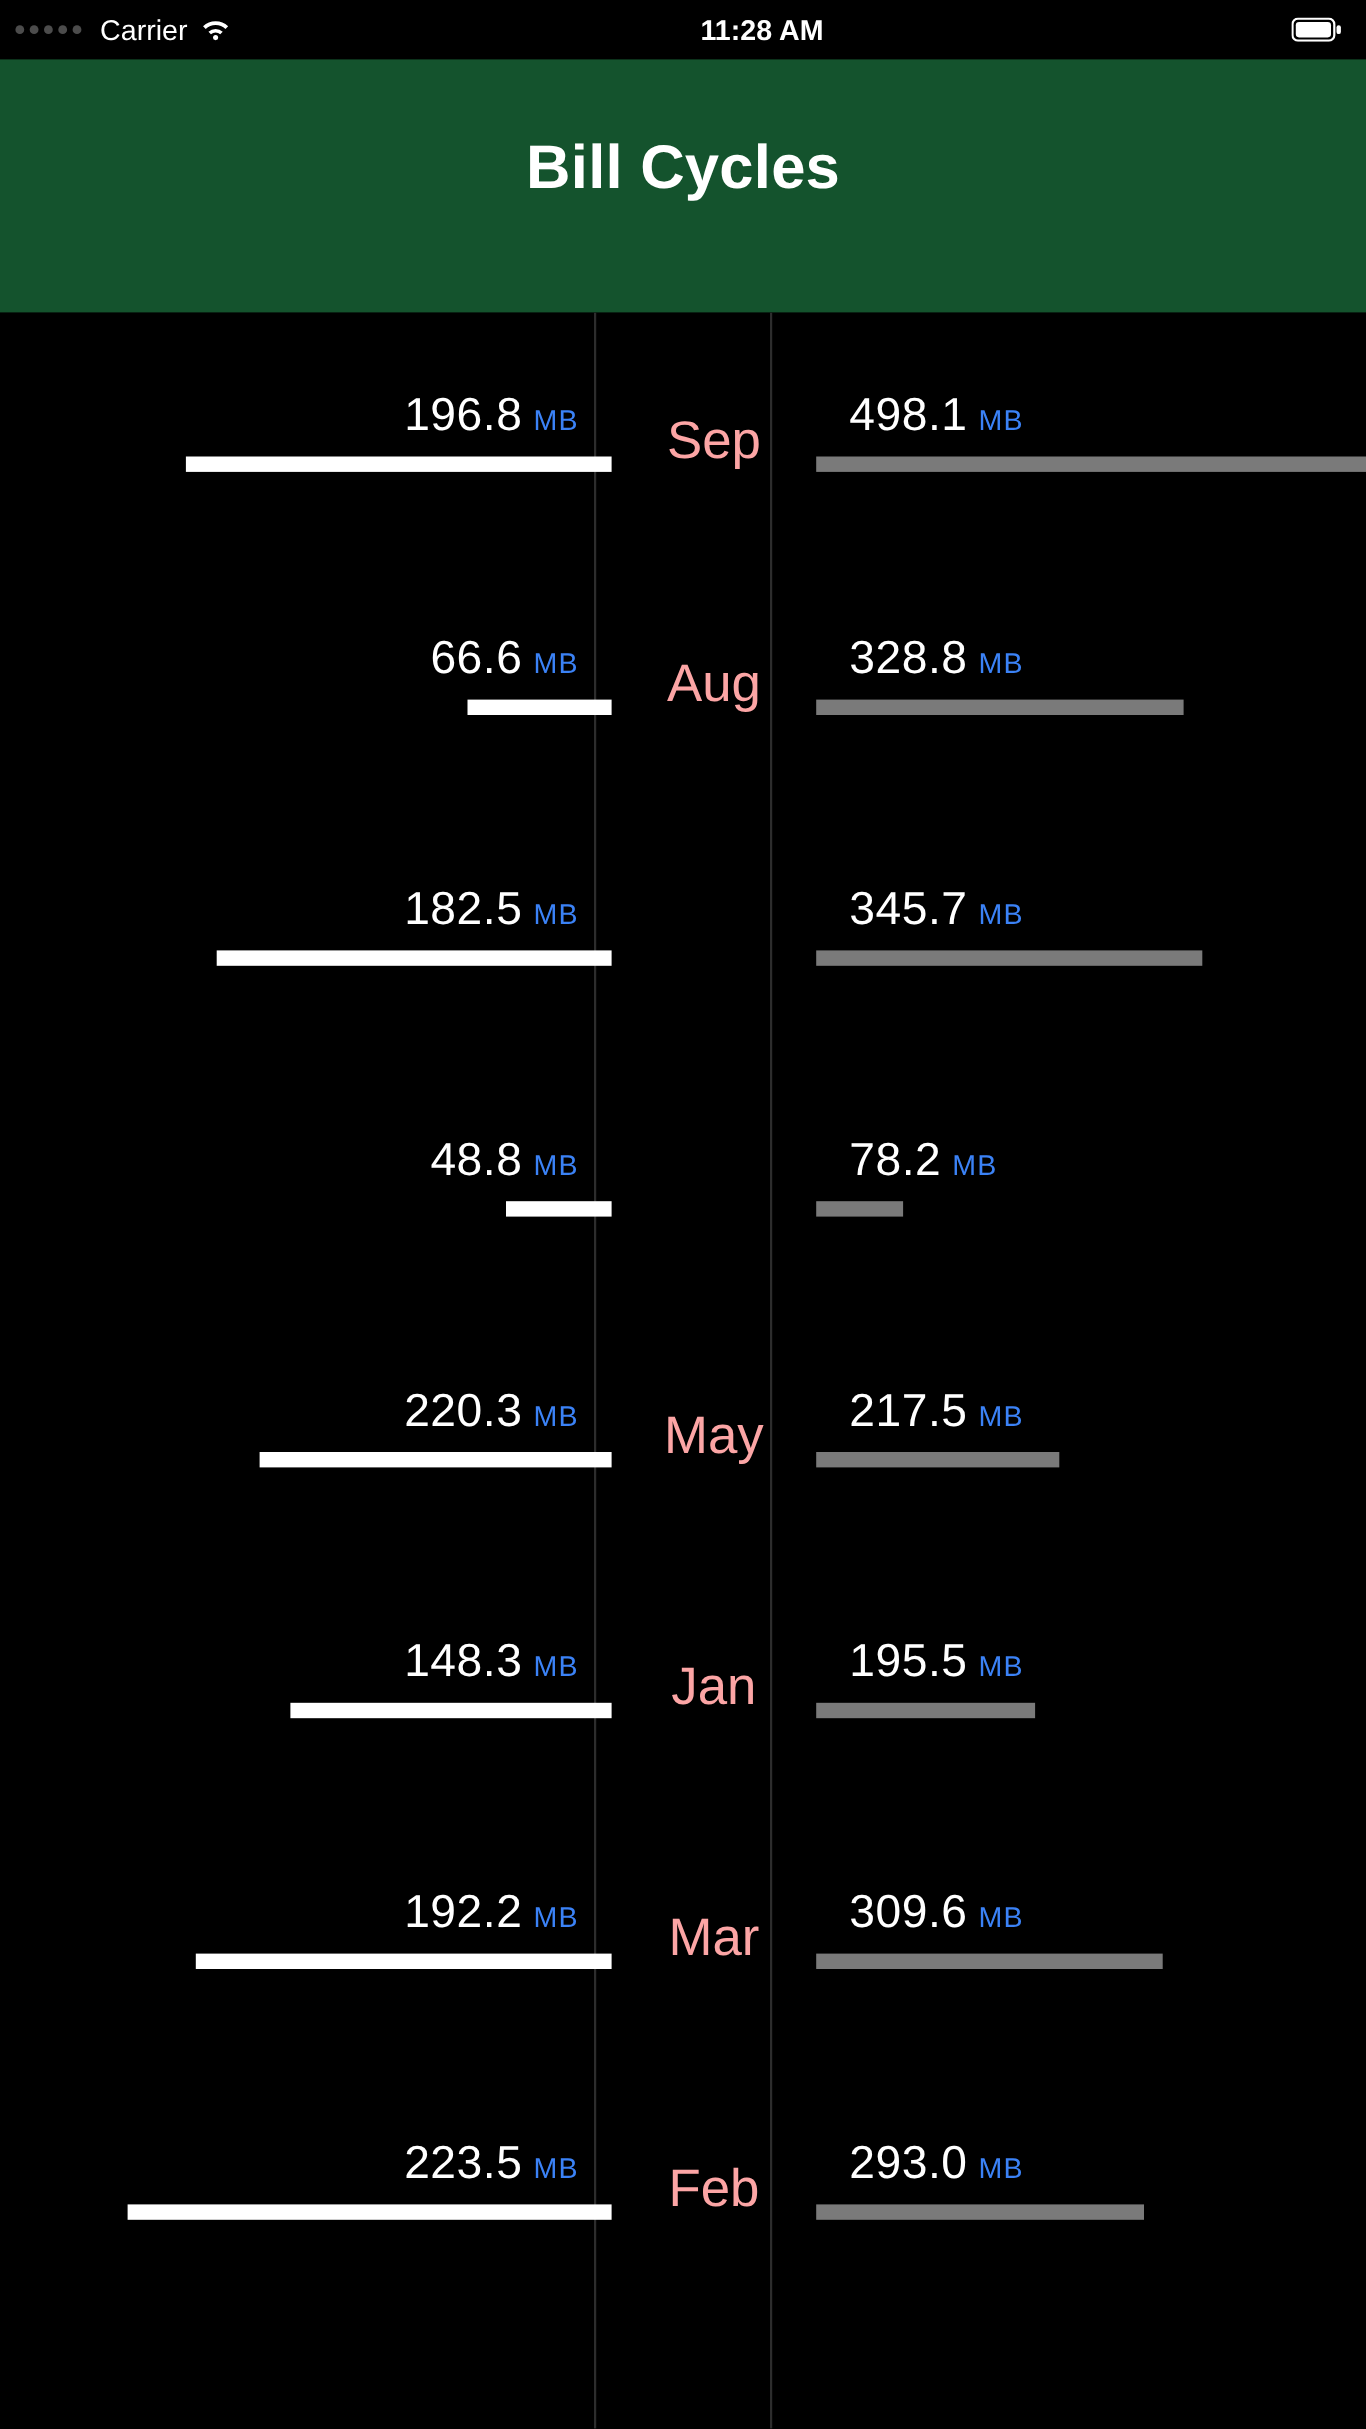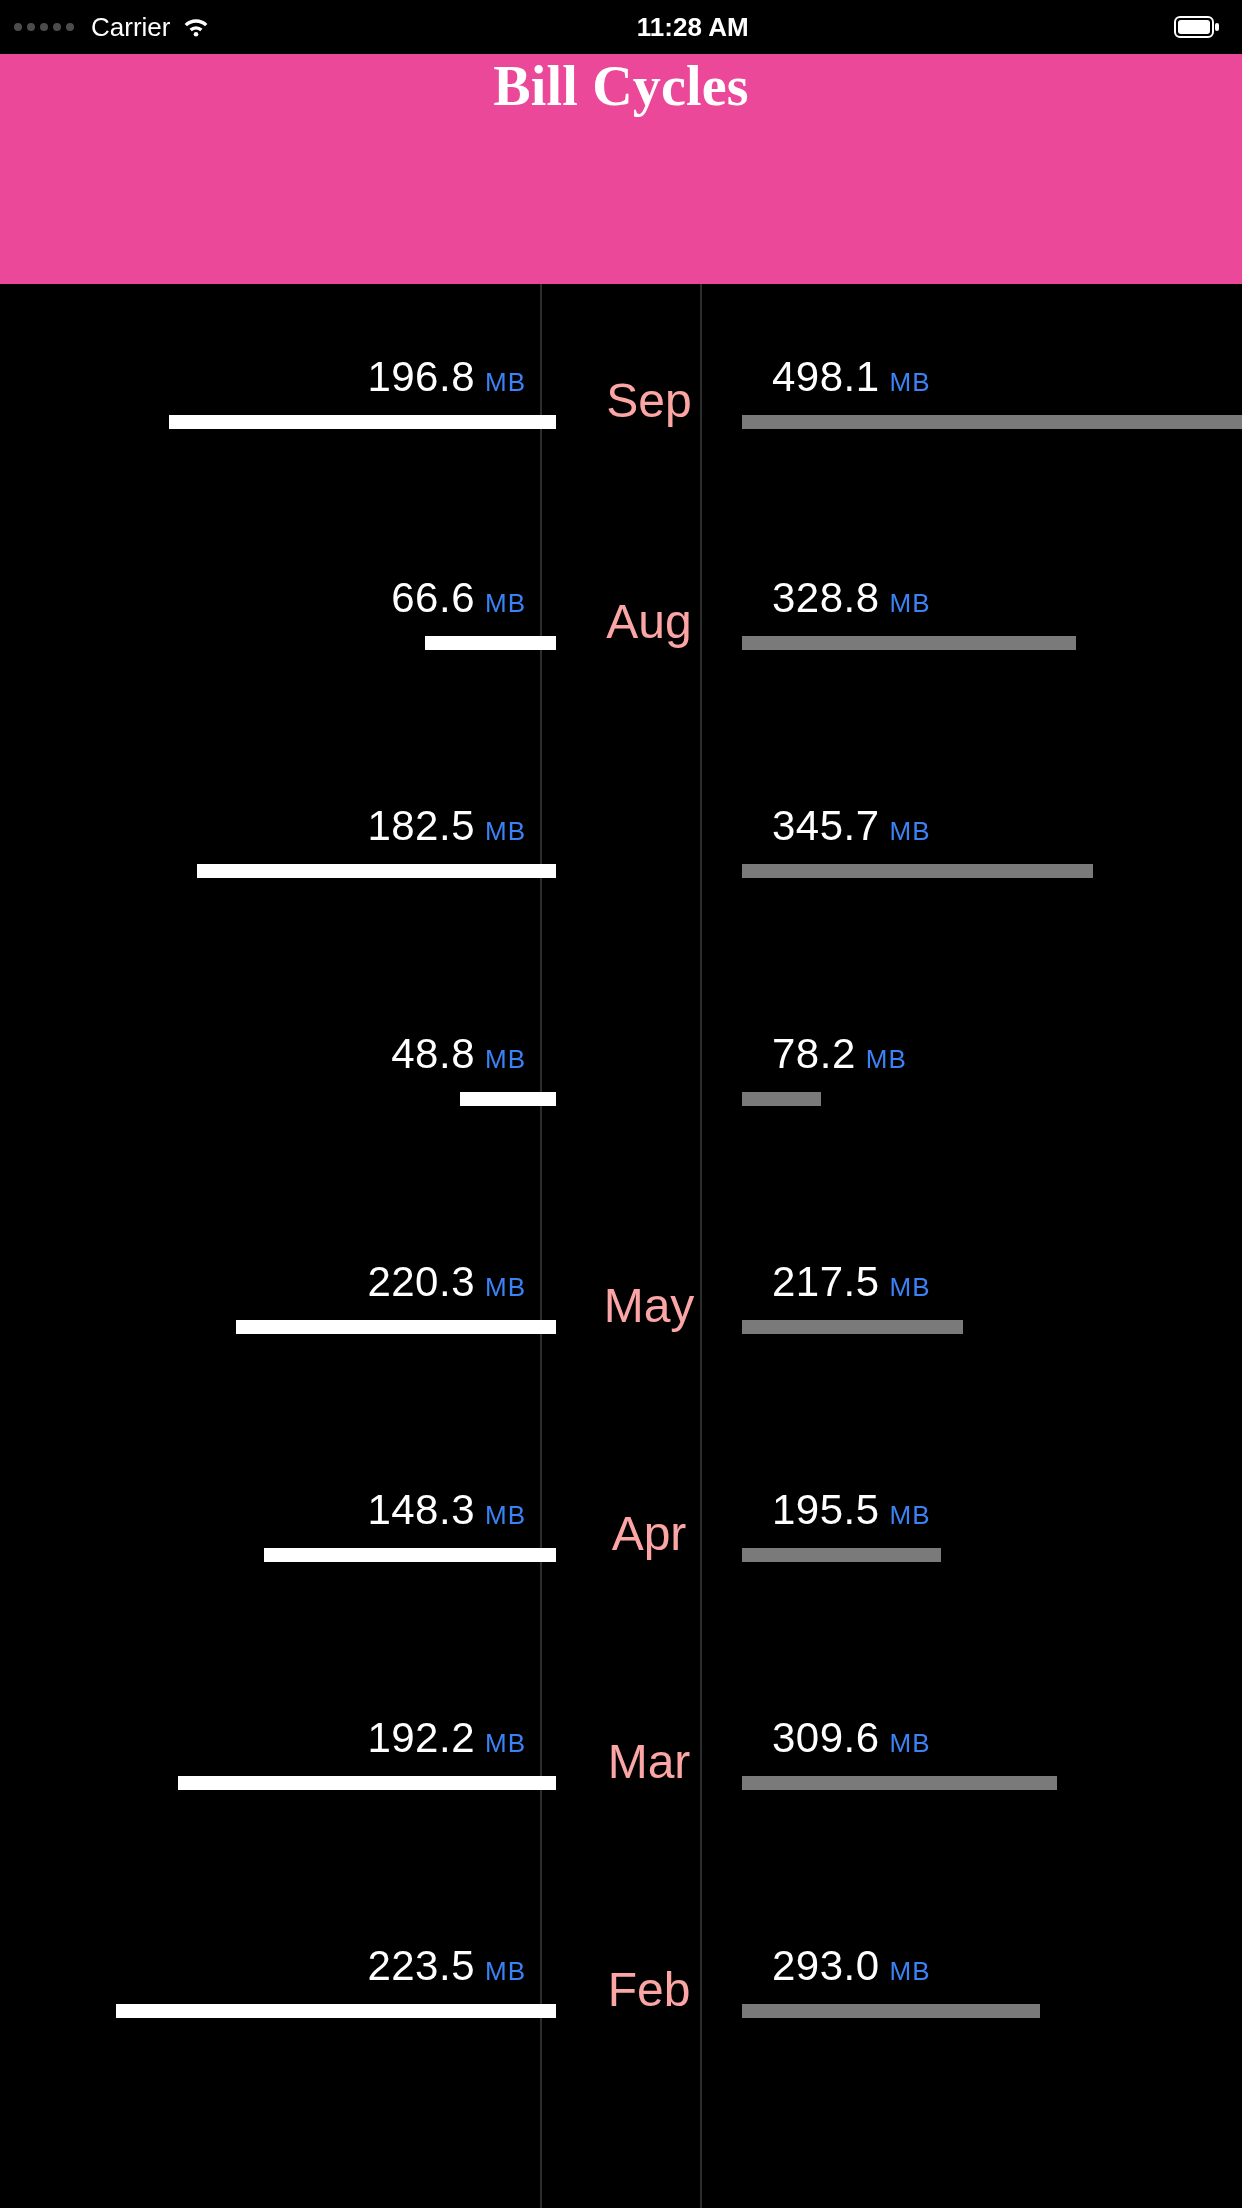--- a/index.html
+++ b/index.html
@@ -28,26 +28,25 @@
     width: 8px; height: 8px; border-radius: 50%;
     background: #4c4c4c;
   }
   .wifi-icon { display: inline-block; line-height: 0; }
   .status-time { font-size: 26px; font-weight: 600; }
   .battery { line-height: 0; }
 
   
   .header {
     height: 230px;
-    background: #ec4899;
-    display: flex;
-    align-items: flex-start;
+    background: #14532d;
+    display: flex;
+    align-items: center;
     justify-content: center;
     padding-bottom: 36px;
-    font-family: Liberation Serif, serif;
   }
   .header-title {
     font-size: 56px;
     font-weight: 600;
     letter-spacing: .2px;
   }
 
   
   .divider-line {
     position: absolute;
@@ -241,21 +240,21 @@
     </div>
       </div>
       <div class="row" data-interactable="true">
     <div class="col-left" data-interactable="false">
       <div class="label" data-interactable="false">
         <span class="value" data-interactable="false">148.3</span>
         <span class="unit" data-interactable="false">MB</span>
       </div>
       <div class="bar left" style="width:292px" data-interactable="false"></div>
     </div>
-    <div class="month" data-interactable="true">Apr</div>
+    <div class="month" data-interactable="true">Jan</div>
     <div class="col-right" data-interactable="false">
       <div class="label" data-interactable="false">
         <span class="value" data-interactable="false">195.5</span>
         <span class="unit" data-interactable="false">MB</span>
       </div>
       <div class="bar right" style="width:199px" data-interactable="false"></div>
     </div>
       </div>
       <div class="row" data-interactable="true">
     <div class="col-left" data-interactable="false">

